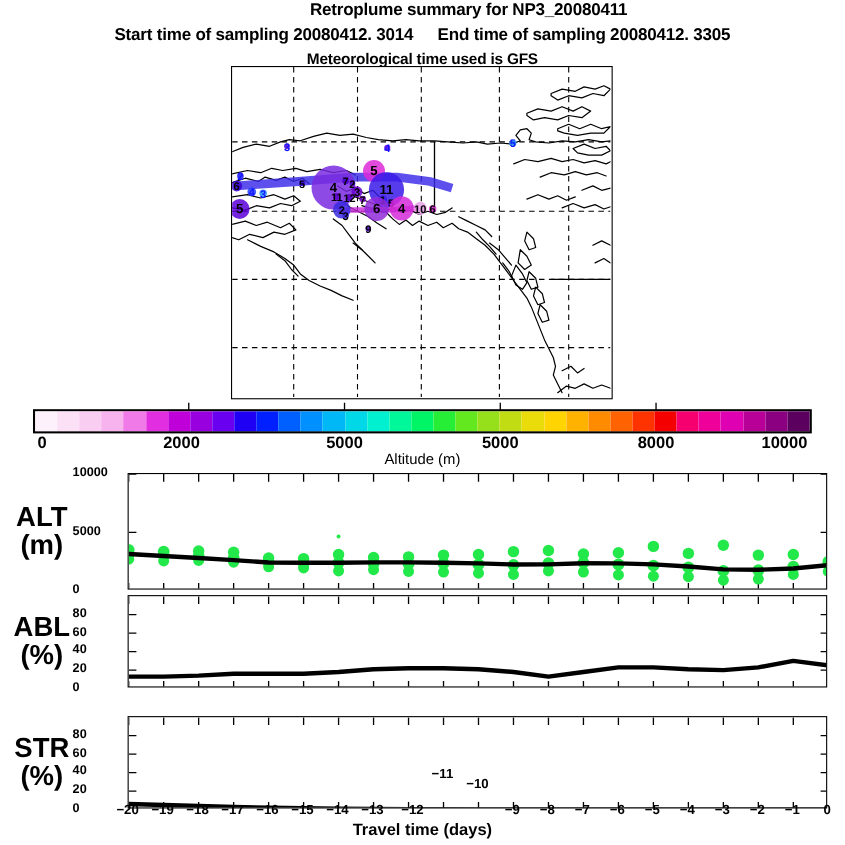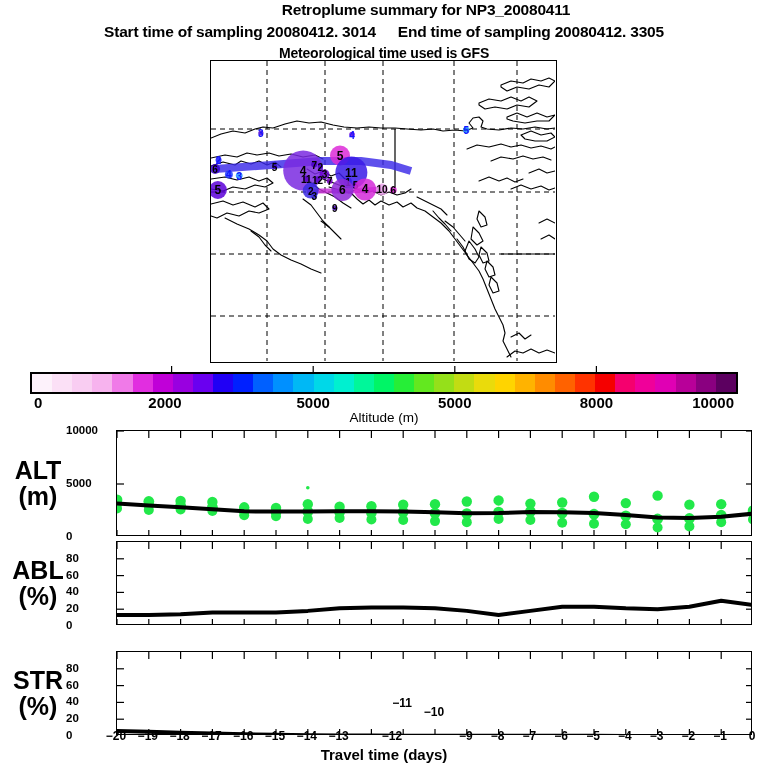--- a/index.html
+++ b/index.html
@@ -524,21 +524,21 @@
     </div>
     <div style="position: absolute; left: 0px; top: 0px; width: 768px; height: 768px;">
       <div class="xtick-lab" style="left: 116px; top: 729px;">−20</div>
       <div class="xtick-lab" style="left: 147.8px; top: 729px;">−19</div>
       <div class="xtick-lab" style="left: 179.6px; top: 729px;">−18</div>
       <div class="xtick-lab" style="left: 211.4px; top: 729px;">−17</div>
       <div class="xtick-lab" style="left: 243.2px; top: 729px;">−16</div>
       <div class="xtick-lab" style="left: 275px; top: 729px;">−15</div>
       <div class="xtick-lab" style="left: 306.8px; top: 729px;">−14</div>
       <div class="xtick-lab" style="left: 338.6px; top: 729px;">−13</div>
-      <div class="xtick-lab" style="left: 392px; top: 729px;">−12</div>
+      <div class="xtick-lab" style="left: 375px; top: 729px;">−12</div>
       <div class="xtick-lab" style="left: 402.2px; top: 696px;">−11</div>
       <div class="xtick-lab" style="left: 434px; top: 705px;">−10</div>
       <div class="xtick-lab" style="left: 465.8px; top: 729px;">−9</div>
       <div class="xtick-lab" style="left: 497.6px; top: 729px;">−8</div>
       <div class="xtick-lab" style="left: 529.4px; top: 729px;">−7</div>
       <div class="xtick-lab" style="left: 561.2px; top: 729px;">−6</div>
       <div class="xtick-lab" style="left: 593px; top: 729px;">−5</div>
       <div class="xtick-lab" style="left: 624.8px; top: 729px;">−4</div>
       <div class="xtick-lab" style="left: 656.6px; top: 729px;">−3</div>
       <div class="xtick-lab" style="left: 688.4px; top: 729px;">−2</div>

